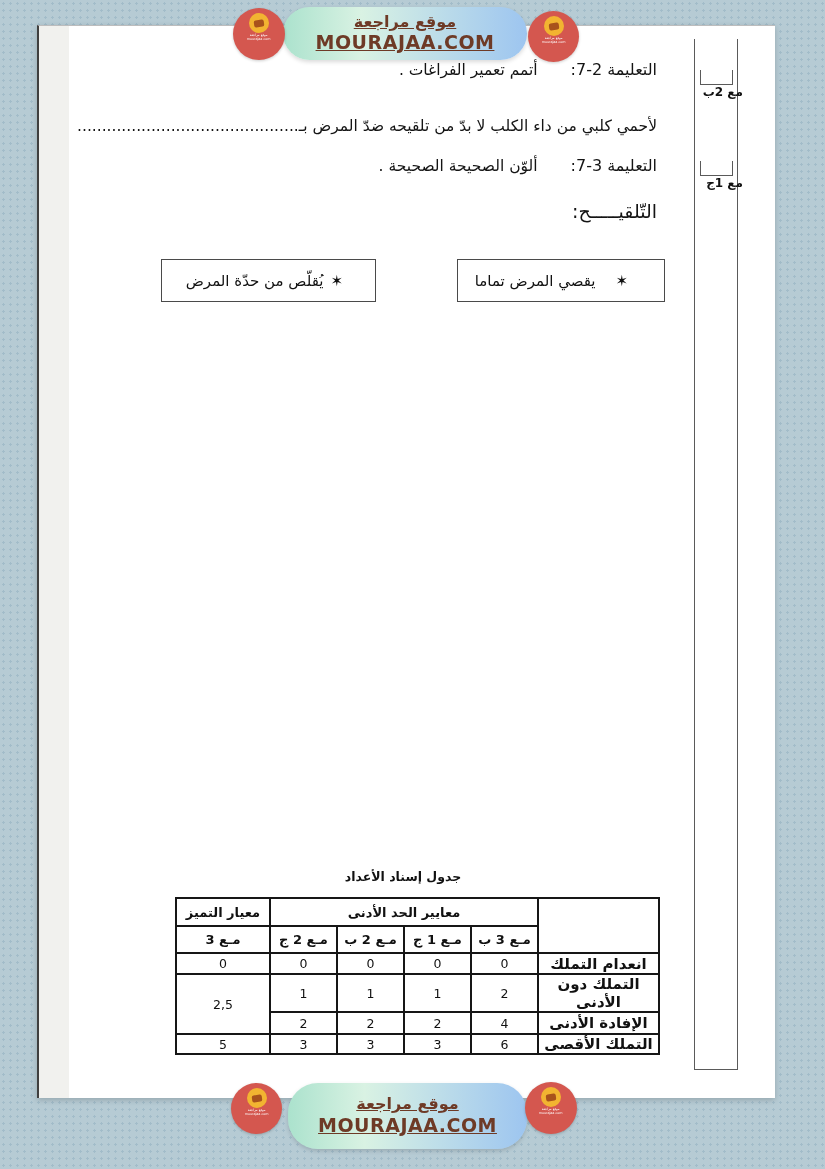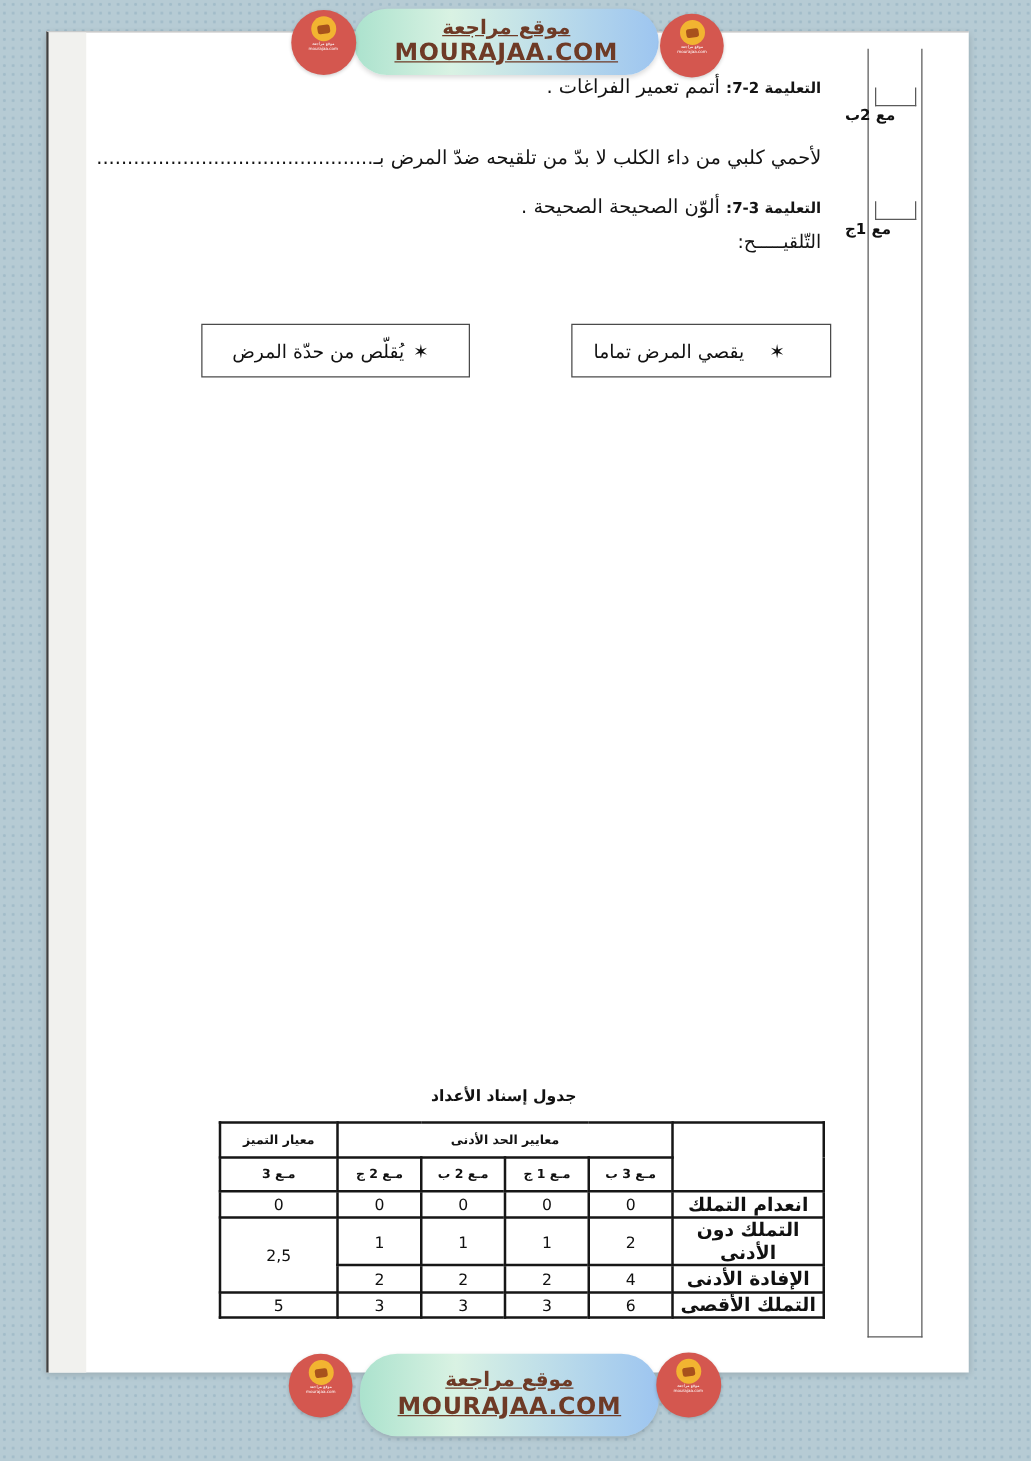--- a/index.html
+++ b/index.html
@@ -16,39 +16,39 @@
     background:#ffffff;border-left:2px solid #3f3f3f;border-top:1px solid #bdbdbd;
     box-shadow:0 2px 6px rgba(0,0,0,.18);z-index:1;
   }
   .page-gutter{position:absolute;left:0;top:0;width:30px;height:100%;background:#f1f1ee;}
   
   .mline{position:absolute;top:39px;height:1031px;width:0;border-left:1.5px solid #5a5a5a;z-index:2;}
   .mline.a{left:694px;} .mline.b{left:737px;}
   .mbottom{position:absolute;left:694px;top:1069px;width:44px;height:0;border-top:1.5px solid #5a5a5a;z-index:2;}
   .bracket{position:absolute;width:31px;height:14px;border-left:1.5px solid #5a5a5a;border-right:1.5px solid #5a5a5a;border-bottom:1.5px solid #5a5a5a;z-index:2;}
   .bracket.b1{left:700px;top:70px;} .bracket.b2{left:700px;top:161px;}
-  .mlabel{position:absolute;left:676px;width:48px;text-align:left;font-size:12px;font-weight:bold;direction:rtl;z-index:2;white-space:nowrap;}
+  .mlabel{position:absolute;left:695px;width:48px;text-align:right;font-size:12px;font-weight:bold;direction:rtl;z-index:2;white-space:nowrap;}
   .mlabel.l1{top:85px;} .mlabel.l2{top:176px;}
   
   .line{position:absolute;right:168px;direction:rtl;font-size:15.5px;white-space:nowrap;z-index:2;color:#141414;}
-  .line .inst{font-weight:bold;font-size:12px;}
-  .l1{top:60px;} .l2{top:117px;} .l3{top:156px;} .l4{top:184px;font-size:15px;}
+  .line .inst{font-weight:normal;font-size:16px;margin-left:28px;}
+  .l1{top:60px;} .l2{top:117px;} .l3{top:156px;} .l4{top:200px;font-size:19px;}
   
   .opt{position:absolute;top:259px;height:43px;border:1.5px solid #4a4a4a;background:#fff;
        display:flex;direction:rtl;align-items:center;font-size:15px;z-index:2;box-sizing:border-box;}
   .opt .star{font-size:15px;margin-left:0;}
   .opt-a{left:457px;width:208px;padding-right:36px;gap:20px;}
   .opt-b{left:161px;width:215px;padding-right:32px;gap:7px;}
   
   .tbl-title{position:absolute;left:333px;top:869px;width:140px;text-align:center;
              font-weight:bold;font-size:12.5px;direction:rtl;z-index:2;white-space:nowrap;}
   table.grade{position:absolute;left:175px;top:897px;border-collapse:collapse;direction:rtl;
               text-align:center;z-index:2;table-layout:fixed;}
   table.grade td{border:2px solid #161616;padding:0;overflow:hidden;}
-  table.grade .hdr{font-weight:bold;font-size:10px;}
+  table.grade .hdr{font-weight:bold;font-size:13px;}
   table.grade .lbl{font-weight:bold;font-size:15px;}
   table.grade .num{font-size:12.5px;}
   tr.h1{height:28px;} tr.h2{height:27px;} tr.r1{height:21px;} tr.r2{height:30px;} tr.r3{height:22px;} tr.r4{height:20px;}
   
   .pagenum-chip{position:absolute;left:600px;top:1032px;width:116px;height:57px;background:#cbdcf7;
                 border-radius:18px;display:flex;align-items:flex-end;justify-content:center;
                 overflow:hidden;z-index:3;}
   .pagenum-chip span{font-size:40px;font-weight:bold;color:#182f61;line-height:.95;margin-bottom:-3px;}
   
   .pill{position:absolute;border-radius:30px;

